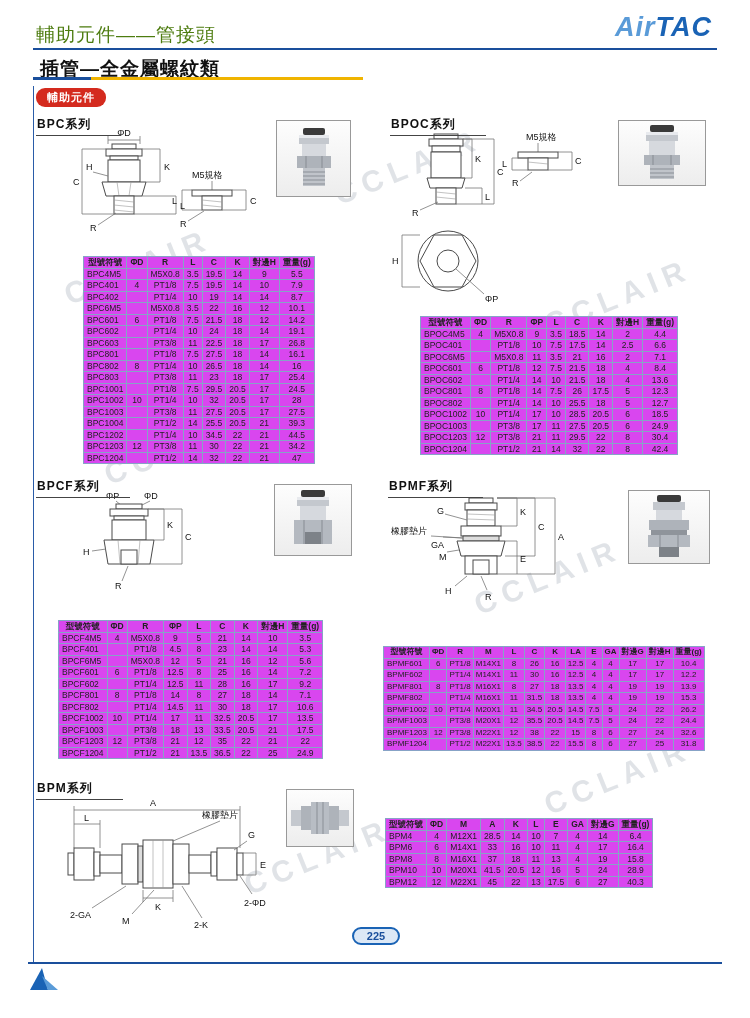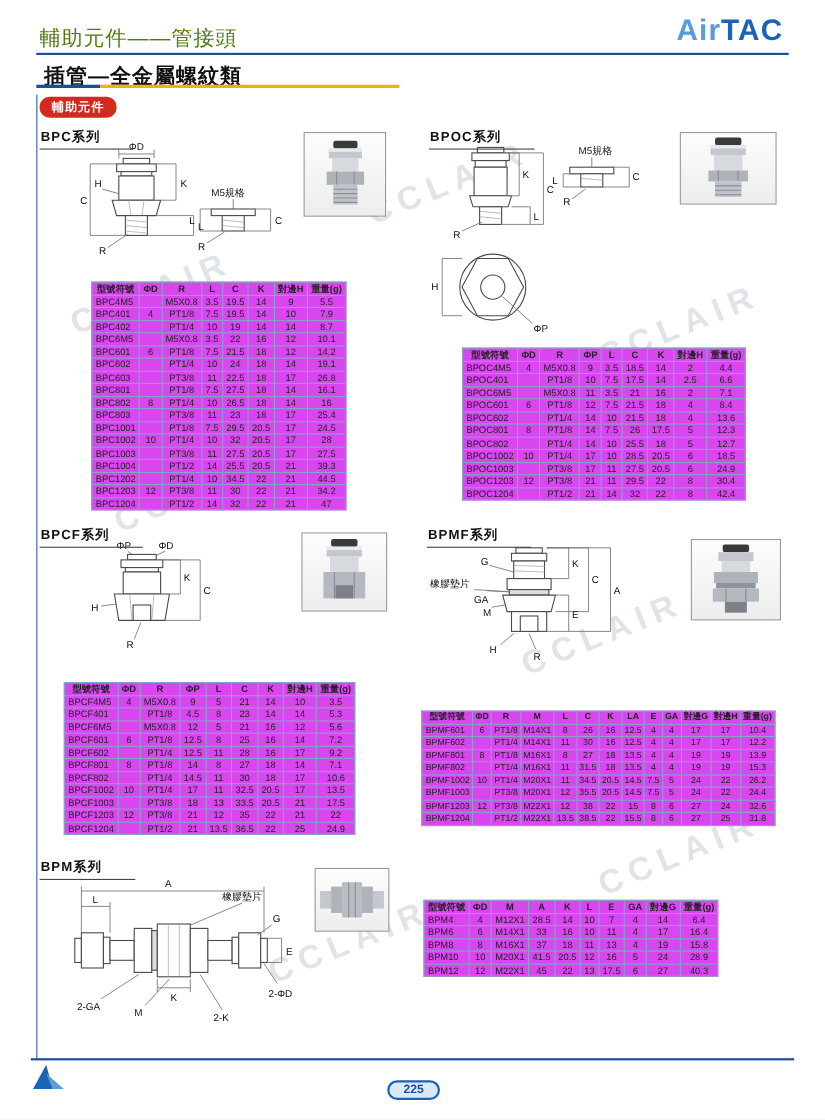--- a/index.html
+++ b/index.html
@@ -5,21 +5,21 @@
   *{margin:0;padding:0;box-sizing:border-box}
   html,body{background:#e8e8e8}
   body{font-family:"Liberation Sans","DejaVu Sans",sans-serif;color:#111}
   .page{position:relative;width:750px;height:1018px;margin:0 auto;background:#fff;overflow:hidden}
   .abs{position:absolute}
   
   .wm{position:absolute;color:rgba(165,172,185,.34);font-size:30px;font-weight:bold;letter-spacing:7px;transform:rotate(-22deg);white-space:nowrap;pointer-events:none;z-index:0}
   
   .hdr-title{left:36px;top:22px;font-size:19px;font-weight:normal;color:#4d7c0f;letter-spacing:1px}
   .hdr-rule{left:33px;top:48px;width:684px;height:2px;background:#1a4f9c}
-  .logo{right:38px;top:12px;font-size:27px;font-weight:bold;letter-spacing:1px;line-height:30px}
+  .logo{right:38px;top:12px;font-size:27px;font-weight:bold;font-style:italic;letter-spacing:1px;line-height:30px}
   .logo .air{color:#5a9bd8}
   .logo .tac{color:#1a63b5}
   .subtitle{left:40px;top:56px;font-size:19px;font-weight:bold;letter-spacing:1px}
   .sub-rule{left:33px;top:77px;width:330px;height:3px;background:linear-gradient(to right,#1a4f9c 0 58px,#f0b400 58px)}
   .badge{left:36px;top:88px;background:#d42a1e;color:#fff;font-size:11px;font-weight:bold;padding:2px 11px;border-radius:9px;letter-spacing:1px;z-index:2}
   
   .sec-title{position:absolute;font-size:12px;font-weight:bold;border-bottom:1px solid #444;padding:0 30px 2px 1px;letter-spacing:1px;z-index:2;background:transparent}
   
   .dtable{position:absolute;border-collapse:collapse;background:#d946ef;z-index:2}
   .dtable th,.dtable td{border:1px solid #87a3c6;font-size:8.5px;padding:0 3px;height:11.5px;line-height:10px;text-align:center;white-space:nowrap;font-weight:normal;color:#222}
@@ -31,21 +31,21 @@
   
   .diagram{position:absolute;z-index:1}
   .diagram text{font-size:9px;fill:#111}
   .sh{stroke:#4a4a4a;fill:#fff;stroke-width:1}
   .shg{stroke:#4a4a4a;fill:#ddd;stroke-width:1}
   .dl{stroke:#777;stroke-width:.8;fill:none}
   .hl{stroke:#999;stroke-width:.6}
   
   .left-rule{left:33px;top:86px;width:1px;height:876px;background:#2a5ca8}
   .ftr-rule{left:28px;top:962px;width:694px;height:2px;background:#1a4f9c}
-  .page-pill{left:352px;top:982px;width:48px;height:18px;border:2px solid #1a63b5;border-radius:10px;background:#dce8f6;color:#1a4f9c;font-size:11px;font-weight:bold;text-align:center;line-height:14px;z-index:2}
+  .page-pill{left:352px;top:927px;width:48px;height:18px;border:2px solid #1a63b5;border-radius:10px;background:#dce8f6;color:#1a4f9c;font-size:11px;font-weight:bold;text-align:center;line-height:14px;z-index:2}
   .ftr-logo{left:28px;top:966px;z-index:2}
 </style>
 </head>
 <body>
 
 <div class="page">
 
   <div class="wm" style="left:60px;top:250px">CCLAIR</div>
   <div class="wm" style="left:330px;top:150px">CCLAIR</div>
   <div class="wm" style="left:540px;top:280px">CCLAIR</div>

